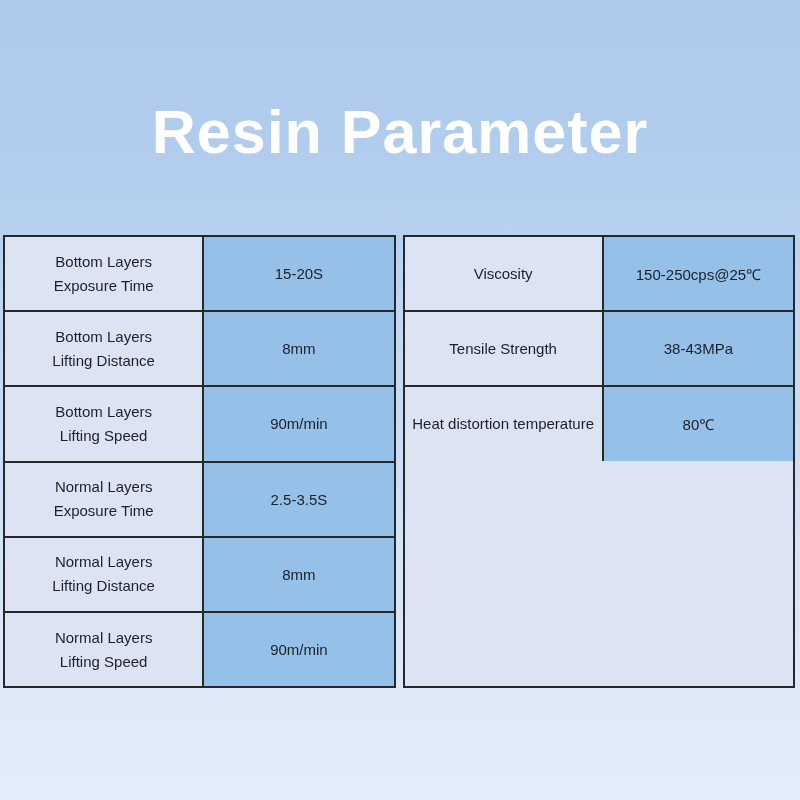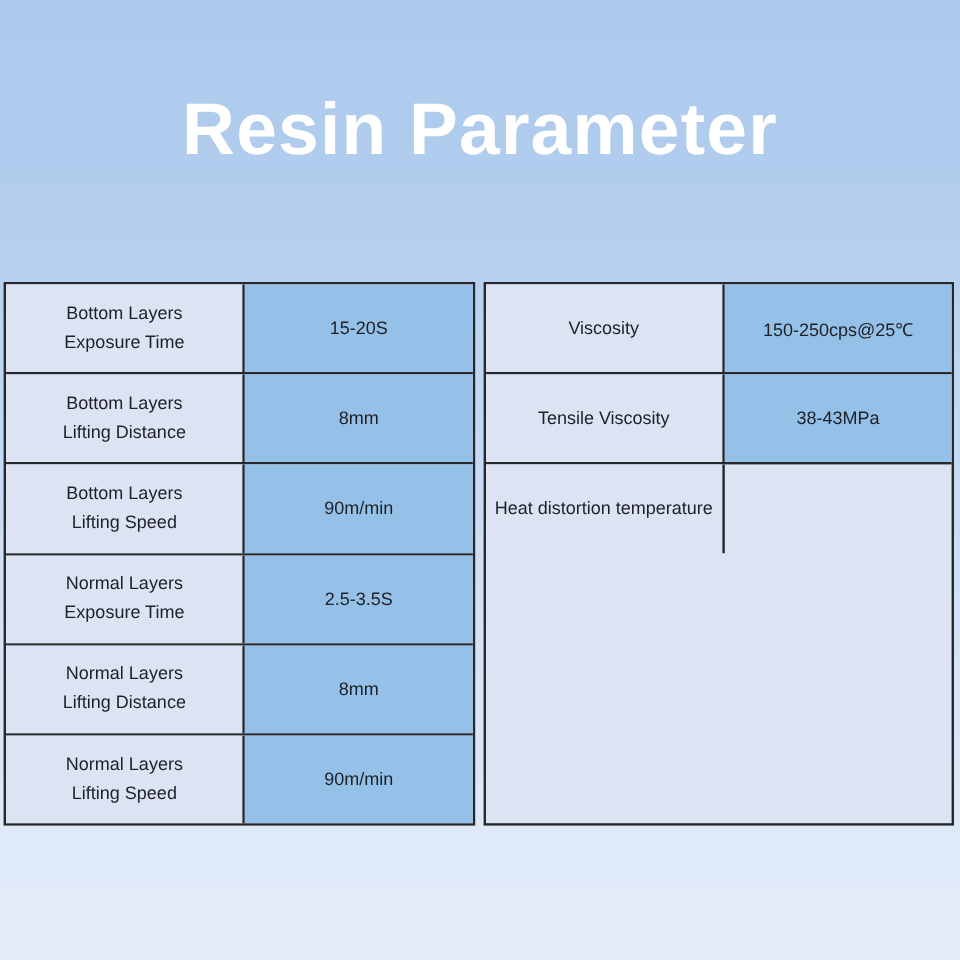--- a/index.html
+++ b/index.html
@@ -7,21 +7,21 @@
     width: 800px;
     height: 800px;
     font-family: "Liberation Sans", sans-serif;
     background: linear-gradient(180deg, #adcaec 0%, #b2cdee 22%, #bdd4f1 35%, #d8e5f7 72%, #e4edf9 100%);
     overflow: hidden;
     position: relative;
   }
 
   .title {
     margin: 0;
-    padding-top: 77px;
+    padding-top: 102px;
     text-align: center;
     font-size: 61px;
     line-height: 1.0;
     font-weight: 700;
     letter-spacing: 1px;
     color: #ffffff;
   }
 
   .tables-wrap {
     position: absolute;
@@ -110,21 +110,22 @@
       <div class="cell value-cell">90m/min</div>
     </div>
   </div>
 
   <div class="param-table">
     <div class="row">
       <div class="cell label-cell">Viscosity</div>
       <div class="cell value-cell">150-250cps@25℃</div>
     </div>
     <div class="row">
-      <div class="cell label-cell">Tensile Viscosity</div>
+      <div class="cell label-cell">Tensile Strength</div>
       <div class="cell value-cell">38-43MPa</div>
     </div>
     <div class="row">
       <div class="cell label-cell">Heat distortion temperature</div>
+      <div class="cell value-cell">80℃</div>
     </div>
   </div>
 
 </div>
 
 </body></html>

